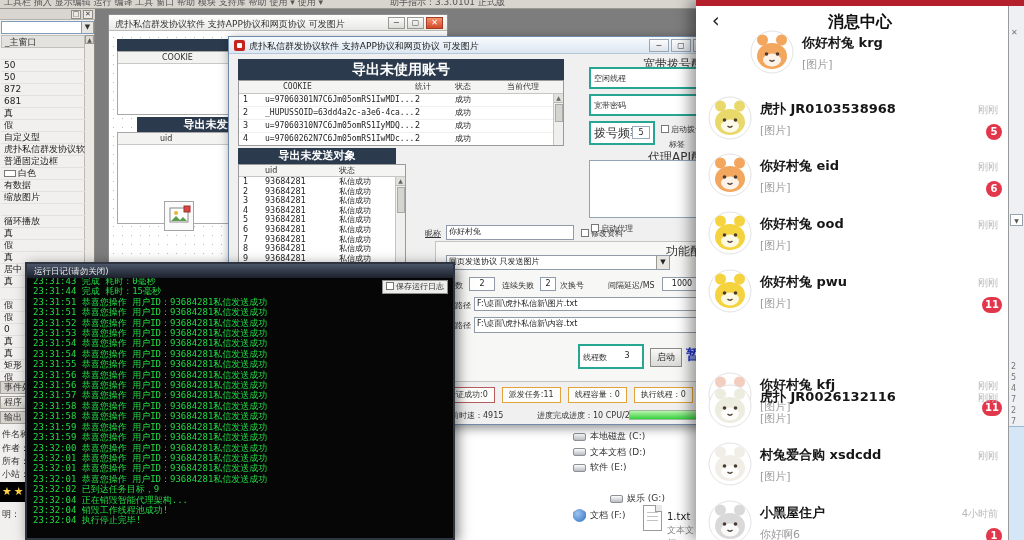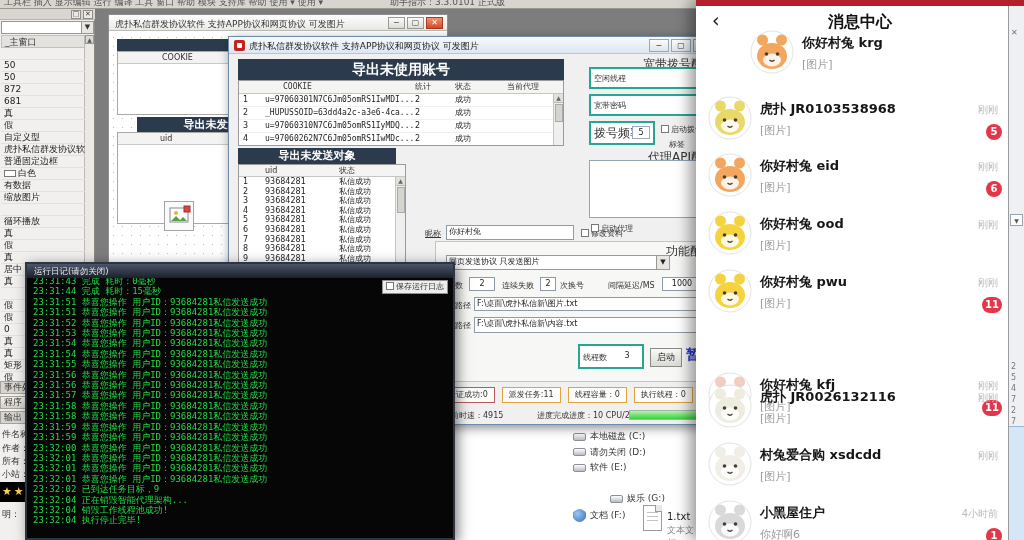--- a/index.html
+++ b/index.html
@@ -204,21 +204,21 @@
         <circle cx="11" cy="11" r="2" fill="#e8b23c"></circle>
         <path d="M6 19 l5 -5 4 4 3 -3 4 4 z" fill="#5a9e4d"></path>
         <rect x="19" y="4" width="6" height="6" fill="#d44" stroke="#933"></rect>
       </svg>
     </div>
   </div>
 
   <div class="abs explorer">
     <div id="drive-list">
         <div class="drive-row" style="top: 4px;"><span class="drive-ico"></span><span>本地磁盘 (C:)</span></div>
-        <div class="drive-row" style="top: 19.5px;"><span class="drive-ico"></span><span>请勿关闭 (D:)</span></div>
+        <div class="drive-row" style="top: 19.5px;"><span class="drive-ico"></span><span>文本文档 (D:)</span></div>
         <div class="drive-row" style="top: 35px;"><span class="drive-ico"></span><span>软件 (E:)</span></div>
         <div class="drive-row" style="top: 50.5px; margin-top: 32px;"><span class="drive-ico"></span><span>文档 (F:)</span></div>
         <div class="drive-row" style="top: 66px; margin-left: 37px;"><span class="drive-ico"></span><span>娱乐 (G:)</span></div>
       </div>
     <div class="net-ico" style="top:84px;"></div>
     <div class="file-ico">
       <span class="l" style="top:6px;"></span>
         <span class="l" style="top:10px;"></span>
         <span class="l" style="top:14px;"></span>
     </div>

